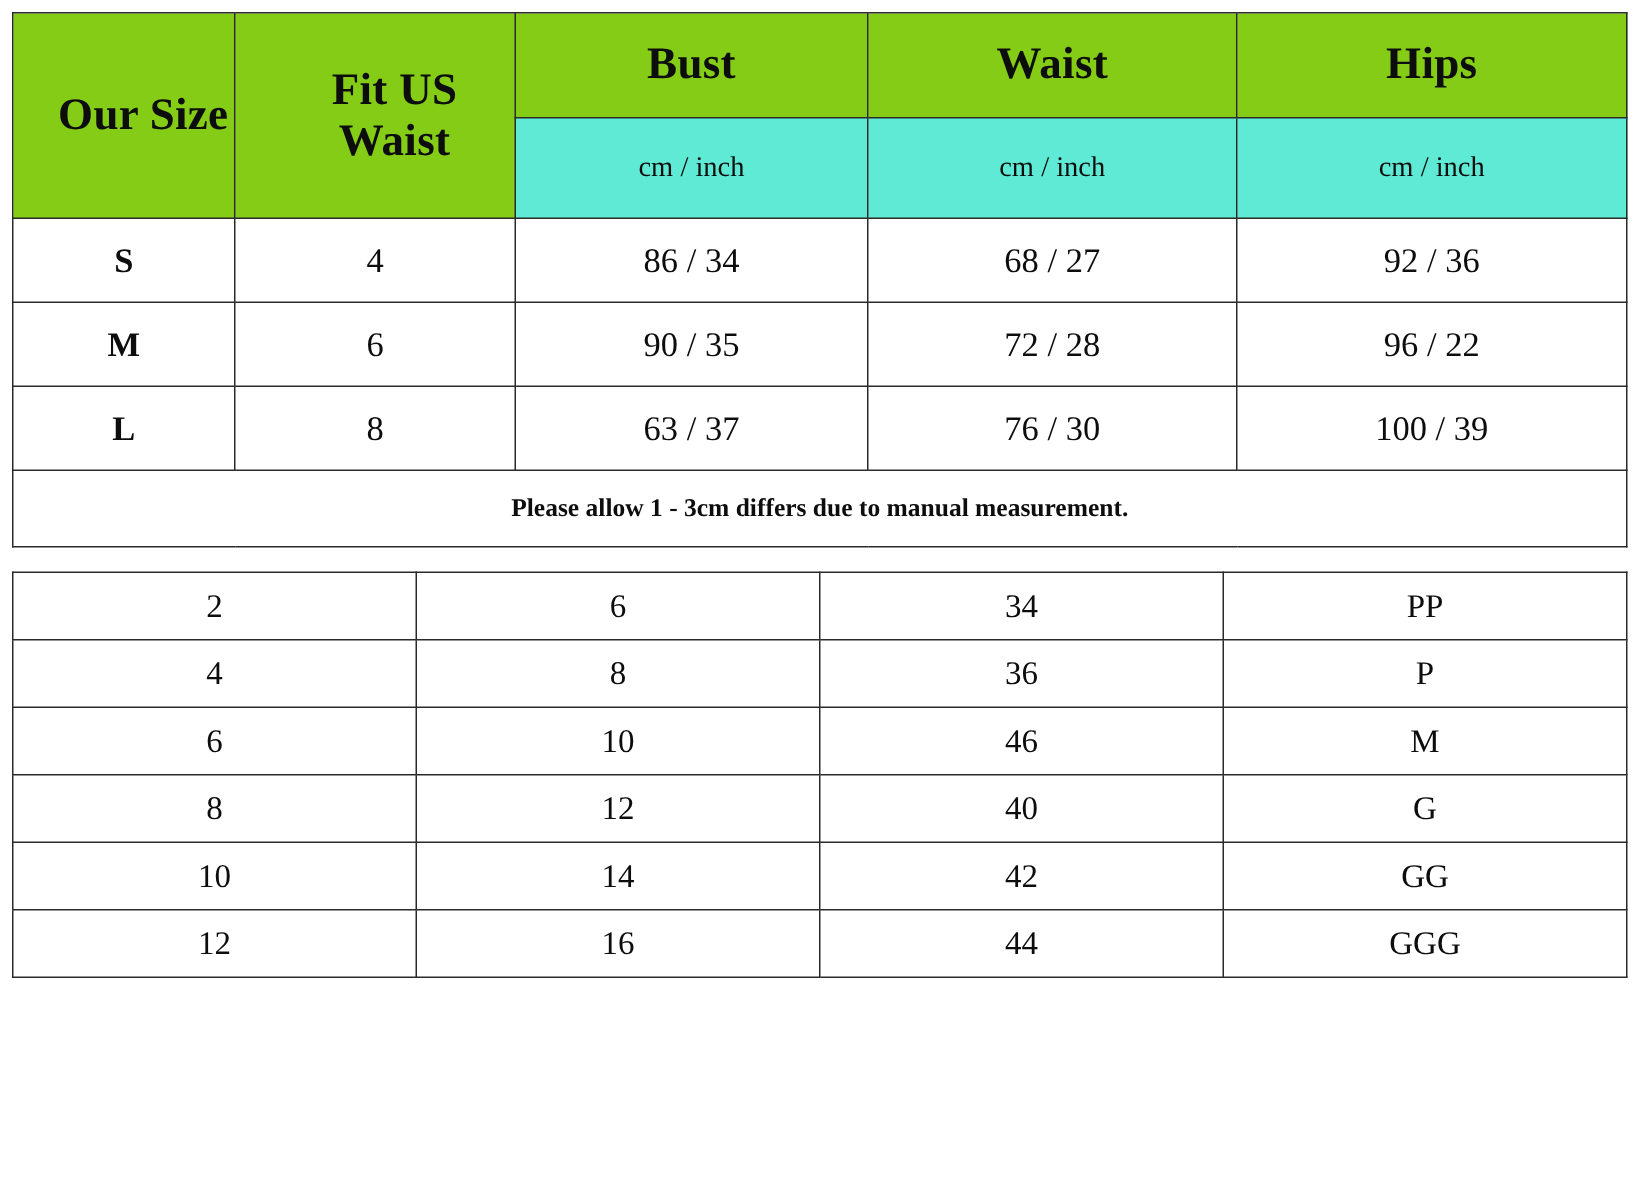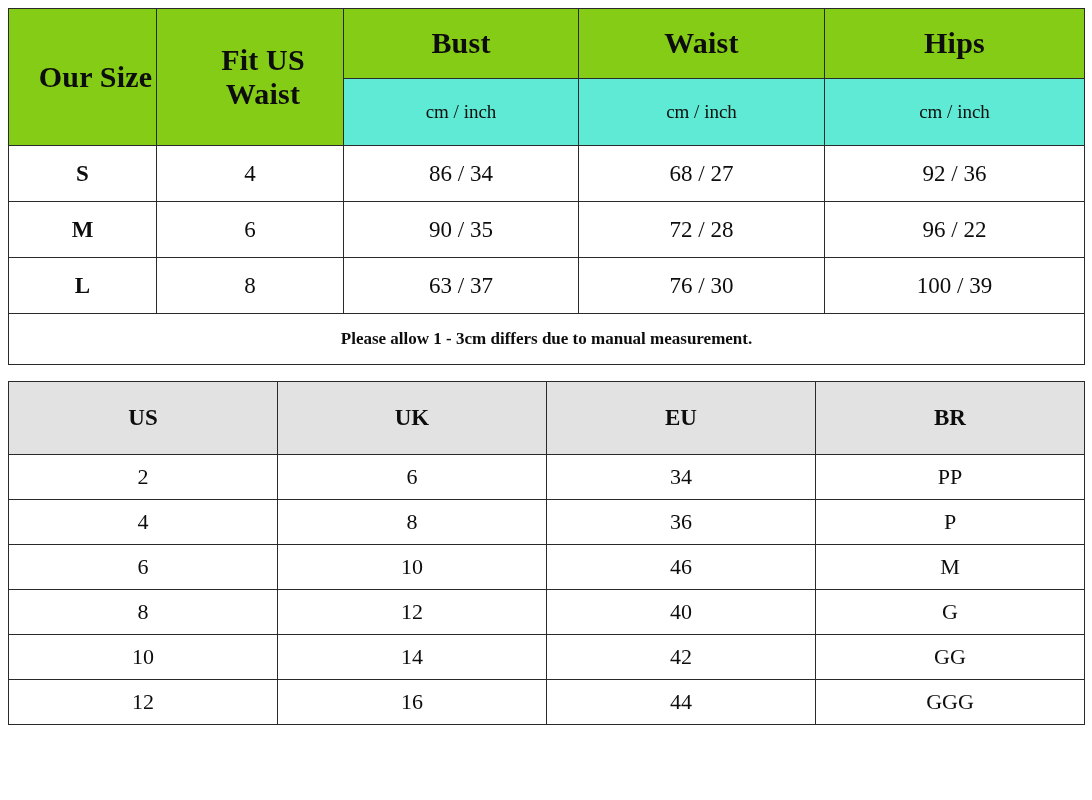--- a/index.html
+++ b/index.html
@@ -156,26 +156,20 @@
   </table>
 
   <table id="conversion-table">
     <colgroup>
       <col style="width:269px">
       <col style="width:269px">
       <col style="width:269px">
       <col style="width:269px">
     </colgroup>
     <tbody>
-      <tr>
-        <td class="hdr">US</td>
-        <td class="hdr">UK</td>
-        <td class="hdr">EU</td>
-        <td class="hdr">BR</td>
-      </tr>
       <tr class="body-row">
         <td>2</td>
         <td>6</td>
         <td>34</td>
         <td>PP</td>
       </tr>
       <tr class="body-row">
         <td>4</td>
         <td>8</td>
         <td>36</td>

